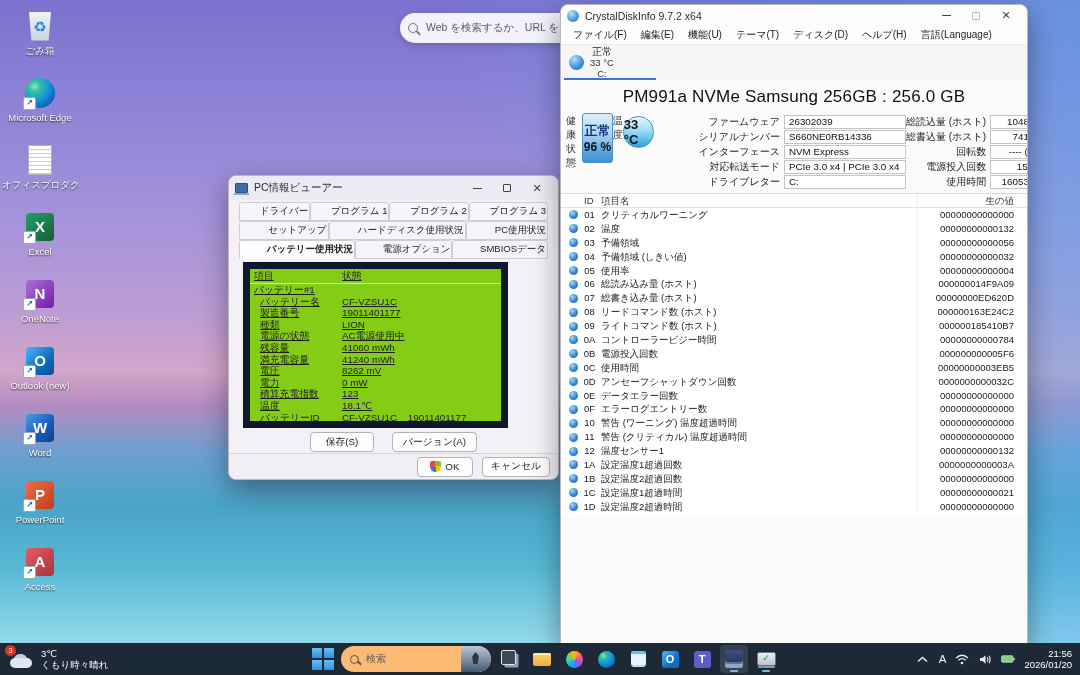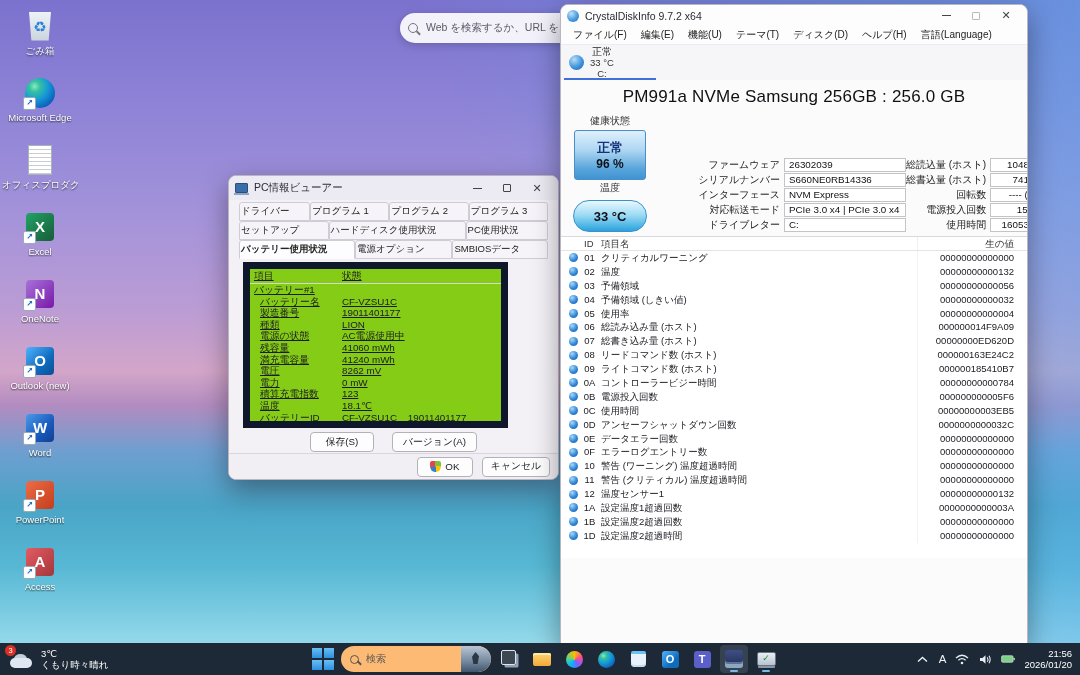--- a/index.html
+++ b/index.html
@@ -38,21 +38,21 @@
   .wbtns { display:flex; }
   .wbtn { width:30px; height:20px; display:flex; align-items:center; justify-content:center; font-size:11px; color:#444; cursor:pointer; }
   .wbtn.dis { color:#bbb; }
   .wbtn .sq { width:8px; height:8px; border:1px solid currentColor; border-radius:1px; }
   .wbtn .mi { width:9px; height:1px; background:currentColor; display:block; }
   
   #pcinfo { left:228px; top:175px; width:331px; height:305px; z-index:3; background:#f3f1f6; }
   #pcinfo .tbar { background:#eceaf2; }
   .tabs { padding:2px 10px 0 10px; }
   .tabrow { display:flex; }
-  .tab { flex:1 1 auto; background:#f6f4f8; border:1px solid #cfccd6; border-radius:3px 3px 0 0; font-size:9.5px; color:#222; text-align:left; padding:2px 1px; white-space:nowrap; overflow:hidden; cursor:pointer; }
+  .tab { flex:1 1 auto; background:#f6f4f8; border:1px solid #cfccd6; border-radius:3px 3px 0 0; font-size:9.5px; color:#222; text-align:right; padding:2px 1px; white-space:nowrap; overflow:hidden; cursor:pointer; }
   .tab.active { background:#fdfdff; font-weight:bold; border-bottom-color:#fdfdff; }
   .blist { position:absolute; left:14px; top:86px; width:265px; height:166px; background:#84cc16; border:7px solid #0f172a; font-size:9.8px; color:#1c1c22; overflow:hidden;text-decoration:underline; }
   .brow { display:flex; line-height:11.6px; height:11.6px; white-space:pre; cursor:default; }
   .brow .c1 { width:92px; padding-left:4px; overflow:hidden; flex:0 0 auto; }
   .brow.sub .c1 { padding-left:10px; }
   .brow .c2 { flex:1 1 auto; overflow:hidden; }
   .bhead { display:flex; font-size:9.8px; line-height:14px; height:15px; border-bottom:1px solid #d8d5dc; color:#1c1c22; }
   .bhead .c1 { width:92px; padding-left:4px; flex:0 0 auto; }
   .pibtns { position:absolute; left:0; top:256px; width:100%; display:flex; justify-content:center; gap:18px; }
   .pibtn { min-width:64px; height:20px; background:#fdfdfd; border:1px solid #b4b1ba; border-radius:4px; font-size:9.8px; color:#1c1c22; display:flex; align-items:center; justify-content:center; padding:0 10px; cursor:pointer; }
@@ -68,21 +68,21 @@
   .menubar { display:flex; gap:2px; height:18px; align-items:center; padding:0 6px; background:#fdfdfd; }
   .mitem { font-size:10px; color:#222; padding:1px 6px; cursor:pointer; border-radius:3px; }
   .diskstrip { height:36px; background:#f6f6f8; border-top:1px solid #ececf0; position:relative; display:flex; }
   .dtab { display:flex; align-items:center; padding:0 10px 0 8px; gap:6px; cursor:pointer; }
   .dtab .ball { width:15px; height:15px; border-radius:50%; background:radial-gradient(circle at 35% 30%, #b8ddf6, #3f93dc 55%, #1f63ae); }
   .dtab .dcol { display:flex; flex-direction:column; align-items:center; line-height:11px; font-size:9.5px; color:#333; }
   .dtab .dcol b { font-size:10px; color:#222; font-weight:normal; }
   .dtabline { position:absolute; left:3px; bottom:0; width:92px; height:2px; background:#3f6fd8; }
   .model { text-align:center; font-size:17px; color:#101014; padding:7px 0 6px 0; font-weight:500; letter-spacing:.2px; }
   .infoarea { display:flex; padding:0 5px 4px 5px; }
-  .statcol { width:88px; flex:0 0 auto; display:flex; flex-direction:column; align-items:center; }
+  .statcol { width:88px; flex:0 0 auto; display:flex; flex-direction:row; }
   .slabel { font-size:10px; color:#333; margin:1px 0 2px 0; }
   .hbox { width:72px; height:50px; border:1px solid #4a8ec8; border-radius:3px; background:linear-gradient(180deg,#dff0fc 0%,#aed6f2 40%,#5aa6dc 78%,#3f93d2 100%); display:flex; flex-direction:column; align-items:center; justify-content:center; cursor:pointer; }
   .hbox .st { font-size:13px; font-weight:bold; color:#14347a; }
   .hbox .pc { font-size:12px; font-weight:bold; color:#101018; }
   .tpill { width:74px; height:32px; margin-top:3px; border:1px solid #3a92cc; border-radius:16px; background:linear-gradient(180deg,#eaf8fe 0%,#9fdcf4 45%,#49b4e4 85%,#2ea0da 100%); display:flex; align-items:center; justify-content:center; font-size:13px; font-weight:bold; color:#101018; cursor:pointer; }
   .igrid { flex:1 1 auto; display:flex; flex-direction:row; gap:2px; padding-top:1px;align-items:flex-end; }
   .irow { display:flex; align-items:center; height:15px; }
   .ilab { width:130px; flex:0 0 auto; text-align:right; font-size:10px; color:#222; padding-right:4px; white-space:nowrap; }
   .ival { flex:0 0 auto; width:122px; height:14px; background:#fff; border:1px solid #c4c4c8; font-size:9.8px; color:#111; padding:0 4px; line-height:12px; white-space:nowrap; overflow:hidden; }
   .irlab { flex:1 1 auto; text-align:right; font-size:10px; color:#222; padding-right:4px; white-space:nowrap; }
@@ -532,20 +532,28 @@
               <i></i>
             </span>
           <span class="sid">1B</span>
           <span class="snm">設定温度2超過回数</span>
           <span class="raw">00000000000000</span>
         </div>
           <div class="srow">
           <span class="dot">
               <i></i>
             </span>
+          <span class="sid">1C</span>
+          <span class="snm">設定温度1超過時間</span>
+          <span class="raw">00000000000021</span>
+        </div>
+          <div class="srow">
+          <span class="dot">
+              <i></i>
+            </span>
           <span class="sid">1D</span>
           <span class="snm">設定温度2超過時間</span>
           <span class="raw">00000000000000</span>
         </div>
         </div>
     </div>
   </div>
 
   <div id="taskbar">
     <div class="weather">

